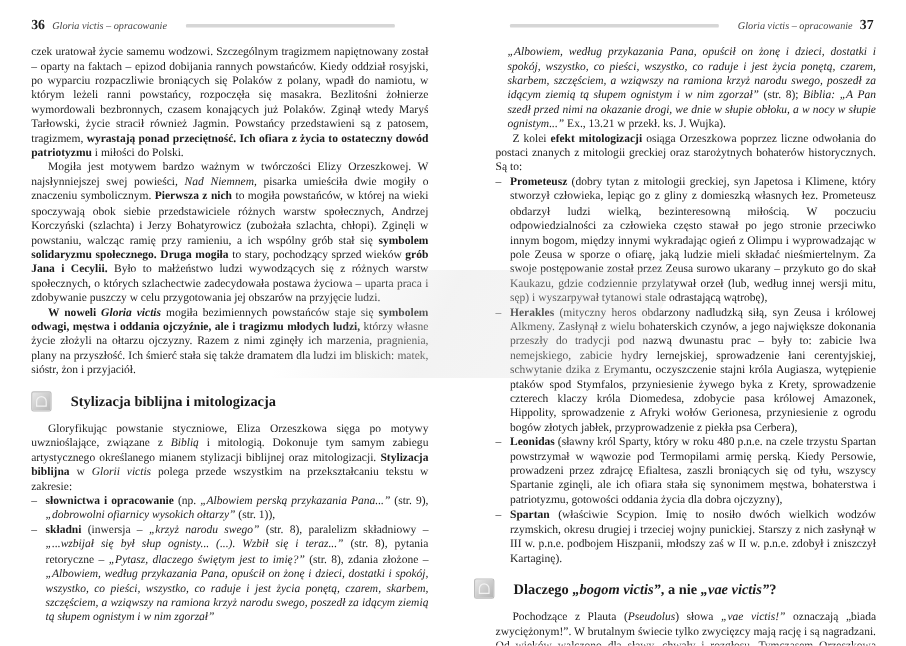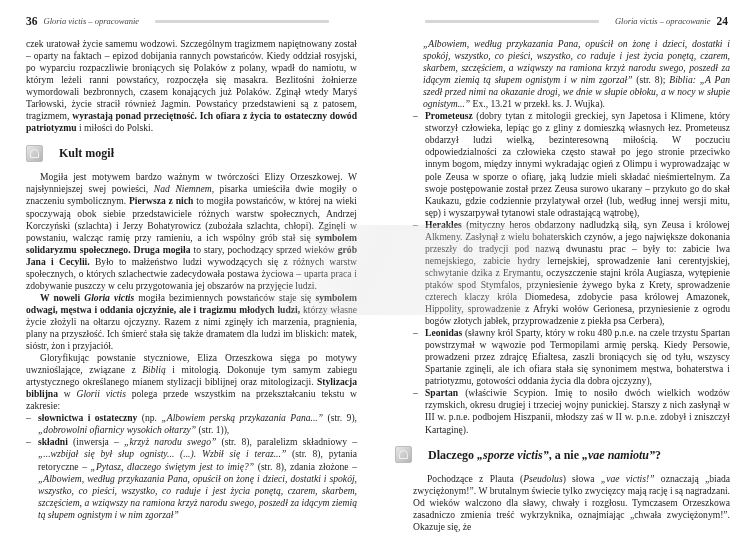--- a/index.html
+++ b/index.html
@@ -62,61 +62,62 @@
   <div class="page left">
     <div class="running-head">
       <span class="page-num">36</span>
       <span class="head-title">Gloria victis – opracowanie</span>
       <span class="head-bar"></span>
     </div>
 
     <div class="content">
       <p><span>czek uratował życie samemu wodzowi. Szczególnym tragizmem napiętnowany został – oparty na faktach – epizod dobijania rannych powstańców. Kiedy oddział rosyjski, po wyparciu rozpaczliwie broniących się Polaków z polany, wpadł do namiotu, w którym leżeli ranni powstańcy, rozpoczęła się masakra. Bezlitośni żołnierze wymordowali bezbronnych, czasem konających już Polaków. Zginął wtedy Maryś Tarłowski, życie stracił również Jagmin. Powstańcy przedstawieni są z patosem, tragizmem, </span><b>wyrastają ponad przeciętność. Ich ofiara z życia to ostateczny dowód patriotyzmu</b><span> i miłości do Polski.</span></p>
 
-      <div class="section-head">
-        <span class="sec-icon"></span>
-        <span class="sec-title">Kult mogił</span>
-      </div>
 
       <p class="indent"><span>Mogiła jest motywem bardzo ważnym w twórczości Elizy Orzeszkowej. W najsłynniejszej swej powieści, </span><i>Nad Niemnem</i><span>, pisarka umieściła dwie mogiły o znaczeniu symbolicznym. </span><b>Pierwsza z nich</b><span> to mogiła powstańców, w której na wieki spoczywają obok siebie przedstawiciele różnych warstw społecznych, Andrzej Korczyński (szlachta) i Jerzy Bohatyrowicz (zubożała szlachta, chłopi). Zginęli w powstaniu, walcząc ramię przy ramieniu, a ich wspólny grób stał się </span><b>symbolem solidaryzmu społecznego. Druga mogiła</b><span> to stary, pochodzący sprzed wieków </span><b>grób Jana i Cecylii.</b><span> Było to małżeństwo ludzi wywodzących się z różnych warstw społecznych, o których szlachectwie zadecydowała postawa życiowa – uparta praca i zdobywanie puszczy w celu przygotowania jej obszarów na przyjęcie ludzi.</span></p>
 
       <p class="indent"><b>W noweli </b><i class="b">Gloria victis</i><span> mogiła bezimiennych powstańców staje się </span><b>symbolem odwagi, męstwa i oddania ojczyźnie, ale i tragizmu młodych ludzi,</b><span> którzy własne życie złożyli na ołtarzu ojczyzny. Razem z nimi zginęły ich marzenia, pragnienia, plany na przyszłość. Ich śmierć stała się także dramatem dla ludzi im bliskich: matek, sióstr, żon i przyjaciół.</span></p>
 
+      <div class="section-head">
+        <span class="sec-icon"></span>
+        <span class="sec-title">Stylizacja biblijna i mitologizacja</span>
+      </div>
 
       <p class="indent"><span>Gloryfikując powstanie styczniowe, Eliza Orzeszkowa sięga po motywy uwznioślające, związane z </span><i>Biblią</i><span> i mitologią. Dokonuje tym samym zabiegu artystycznego określanego mianem stylizacji biblijnej oraz mitologizacji. </span><b>Stylizacja biblijna</b><span> w </span><i>Glorii victis</i><span> polega przede wszystkim na przekształcaniu tekstu w zakresie:</span></p>
 
       <ul class="dash">
-        <li><span class="dash-mark">–</span><b>słownictwa i ostateczny</b><span> (np. </span><i>„Albowiem perską przykazania Pana...”</i><span> (str. 9), </span><i>„dobrowolni ofiarnicy wysokich ołtarzy”</i><span> (str. 1)),</span></li>
+        <li><span class="dash-mark">–</span><b>słownictwa i opracowanie</b><span> (np. </span><i>„Albowiem perską przykazania Pana...”</i><span> (str. 9), </span><i>„dobrowolni ofiarnicy wysokich ołtarzy”</i><span> (str. 1)),</span></li>
         <li><span class="dash-mark">–</span><b>składni</b><span> (inwersja – </span><i>„krzyż narodu swego”</i><span> (str. 8), paralelizm składniowy – </span><i>„...wzbijał się był słup ognisty... (...). Wzbił się i teraz...”</i><span> (str. 8), pytania retoryczne – </span><i>„Pytasz, dlaczego świętym jest to imię?”</i><span> (str. 8), zdania złożone – </span><i>„Albowiem, według przykazania Pana, opuścił on żonę i dzieci, dostatki i spokój, wszystko, co pieści, wszystko, co raduje i jest życia ponętą, czarem, skarbem, szczęściem, a wziąwszy na ramiona krzyż narodu swego, poszedł za idącym ziemią tą słupem ognistym i w nim zgorzał”</i></li>
 
       </ul>
     </div>
   </div>
 
   <div class="page right">
     <div class="running-head">
       <span class="head-bar"></span>
       <span class="head-title">Gloria victis – opracowanie</span>
-      <span class="page-num">24</span>
+      <span class="page-num">37</span>
     </div>
 
     <div class="content">
       <p><i>„Albowiem, według przykazania Pana, opuścił on żonę i dzieci, dostatki i spokój, wszystko, co pieści, wszystko, co raduje i jest życia ponętą, czarem, skarbem, szczęściem, a wziąwszy na ramiona krzyż narodu swego, poszedł za idącym ziemią tą słupem ognistym i w nim zgorzał”</i><span> (str. 8); </span><i>Biblia: „A Pan szedł przed nimi na okazanie drogi, we dnie w słupie obłoku, a w nocy w słupie ognistym...”</i><span> Ex., 13.21 w przekł. ks. J. Wujka).</span></p>
 
+      <p class="indent" style="margin-left:-10px;"><span>Z kolei </span><b>efekt mitologizacji</b><span> osiąga Orzeszkowa poprzez liczne odwołania do postaci znanych z mitologii greckiej oraz starożytnych bohaterów historycznych. Są to:</span></p>
 
       <ul class="dash">
         <li><span class="dash-mark">–</span><b>Prometeusz</b><span> (dobry tytan z mitologii greckiej, syn Japetosa i Klimene, który stworzył człowieka, lepiąc go z gliny z domieszką własnych łez. Prometeusz obdarzył ludzi wielką, bezinteresowną miłością. W poczuciu odpowiedzialności za człowieka często stawał po jego stronie przeciwko innym bogom, między innymi wykradając ogień z Olimpu i wyprowadzając w pole Zeusa w sporze o ofiarę, jaką ludzie mieli składać nieśmiertelnym. Za swoje postępowanie został przez Zeusa surowo ukarany – przykuto go do skał Kaukazu, gdzie codziennie przylatywał orzeł (lub, według innej wersji mitu, sęp) i wyszarpywał tytanowi stale odrastającą wątrobę),</span></li>
         <li><span class="dash-mark">–</span><b>Herakles</b><span> (mityczny heros obdarzony nadludzką siłą, syn Zeusa i królowej Alkmeny. Zasłynął z wielu bohaterskich czynów, a jego największe dokonania przeszły do tradycji pod nazwą dwunastu prac – były to: zabicie lwa nemejskiego, zabicie hydry lernejskiej, sprowadzenie łani cerentyjskiej, schwytanie dzika z Erymantu, oczyszczenie stajni króla Augiasza, wytępienie ptaków spod Stymfalos, przyniesienie żywego byka z Krety, sprowadzenie czterech klaczy króla Diomedesa, zdobycie pasa królowej Amazonek, Hippolity, sprowadzenie z Afryki wołów Gerionesa, przyniesienie z ogrodu bogów złotych jabłek, przyprowadzenie z piekła psa Cerbera),</span></li>
         <li><span class="dash-mark">–</span><b>Leonidas</b><span> (sławny król Sparty, który w roku 480 p.n.e. na czele trzystu Spartan powstrzymał w wąwozie pod Termopilami armię perską. Kiedy Persowie, prowadzeni przez zdrajcę Efialtesa, zaszli broniących się od tyłu, wszyscy Spartanie zginęli, ale ich ofiara stała się synonimem męstwa, bohaterstwa i patriotyzmu, gotowości oddania życia dla dobra ojczyzny),</span></li>
         <li><span class="dash-mark">–</span><b>Spartan</b><span> (właściwie Scypion. Imię to nosiło dwóch wielkich wodzów rzymskich, okresu drugiej i trzeciej wojny punickiej. Starszy z nich zasłynął w III w. p.n.e. podbojem Hiszpanii, młodszy zaś w II w. p.n.e. zdobył i zniszczył Kartaginę).</span></li>
       </ul>
 
       <div class="section-head" style="margin-left:-28px;">
         <span class="sec-icon"></span>
-        <span class="sec-title"><span>Dlaczego </span><i>„sporze victis”</i><span>, a nie </span><i>„vae namiotu”</i><span>?</span></span>
+        <span class="sec-title"><span>Dlaczego </span><i>„bogom victis”</i><span>, a nie </span><i>„vae victis”</i><span>?</span></span>
       </div>
 
       <p class="indent" style="margin-left:-10px;"><span>Pochodzące z Plauta (</span><i>Pseudolus</i><span>) słowa </span><i>„vae victis!”</i><span> oznaczają „biada zwyciężonym!”. W brutalnym świecie tylko zwycięzcy mają rację i są nagradzani. Od wieków walczono dla sławy, chwały i rozgłosu. Tymczasem Orzeszkowa zasadniczo zmienia treść wykrzyknika, oznajmiając „chwała zwyciężonym!”. Okazuje się, że </span></p>
     </div>
   </div>
 </div>
 
 <div class="watermark"></div>
 
 </body></html>

